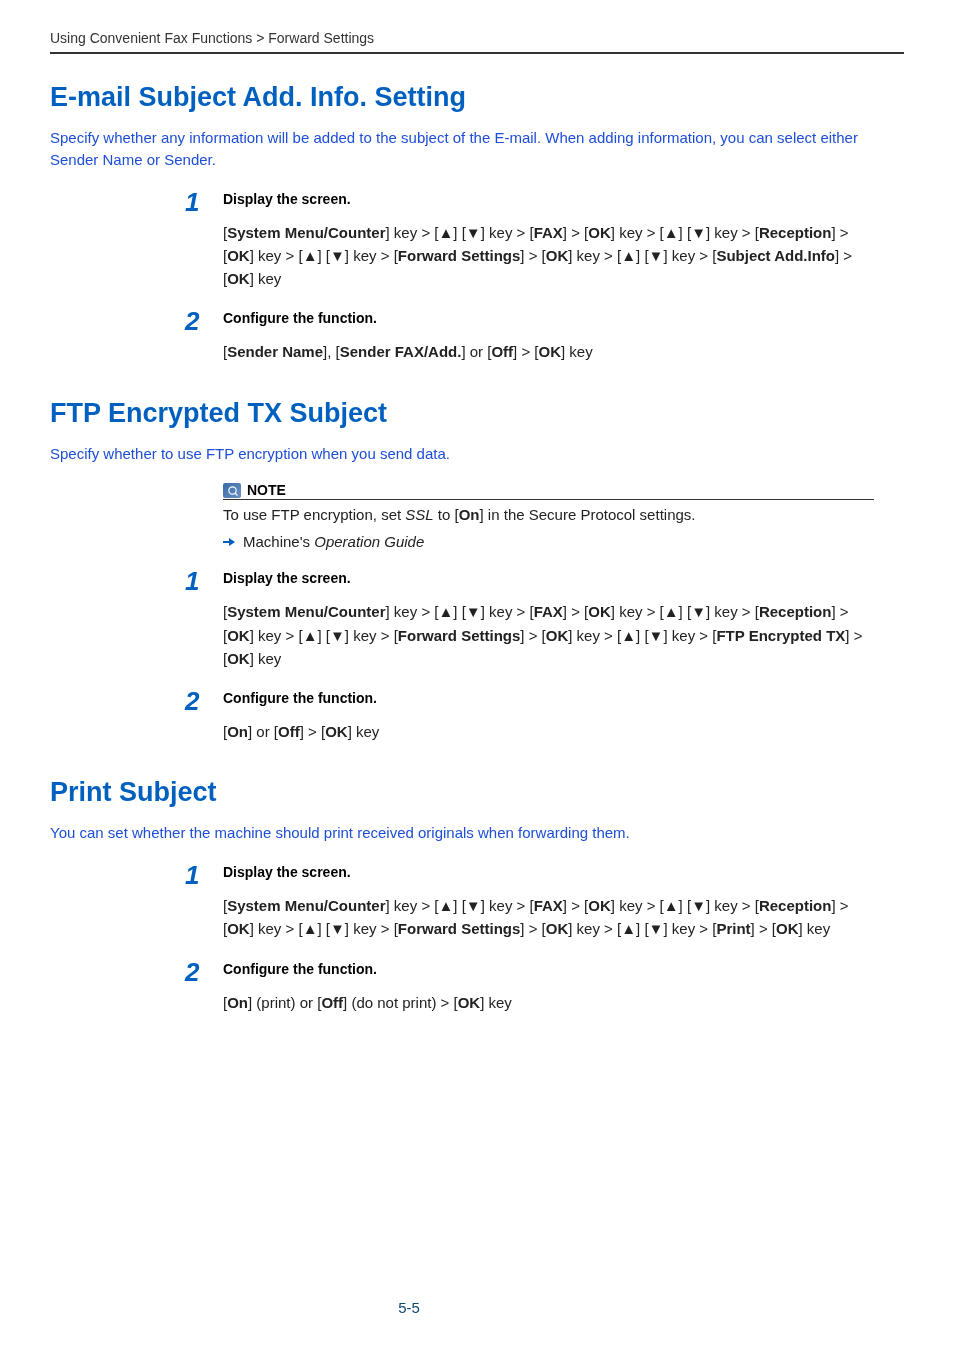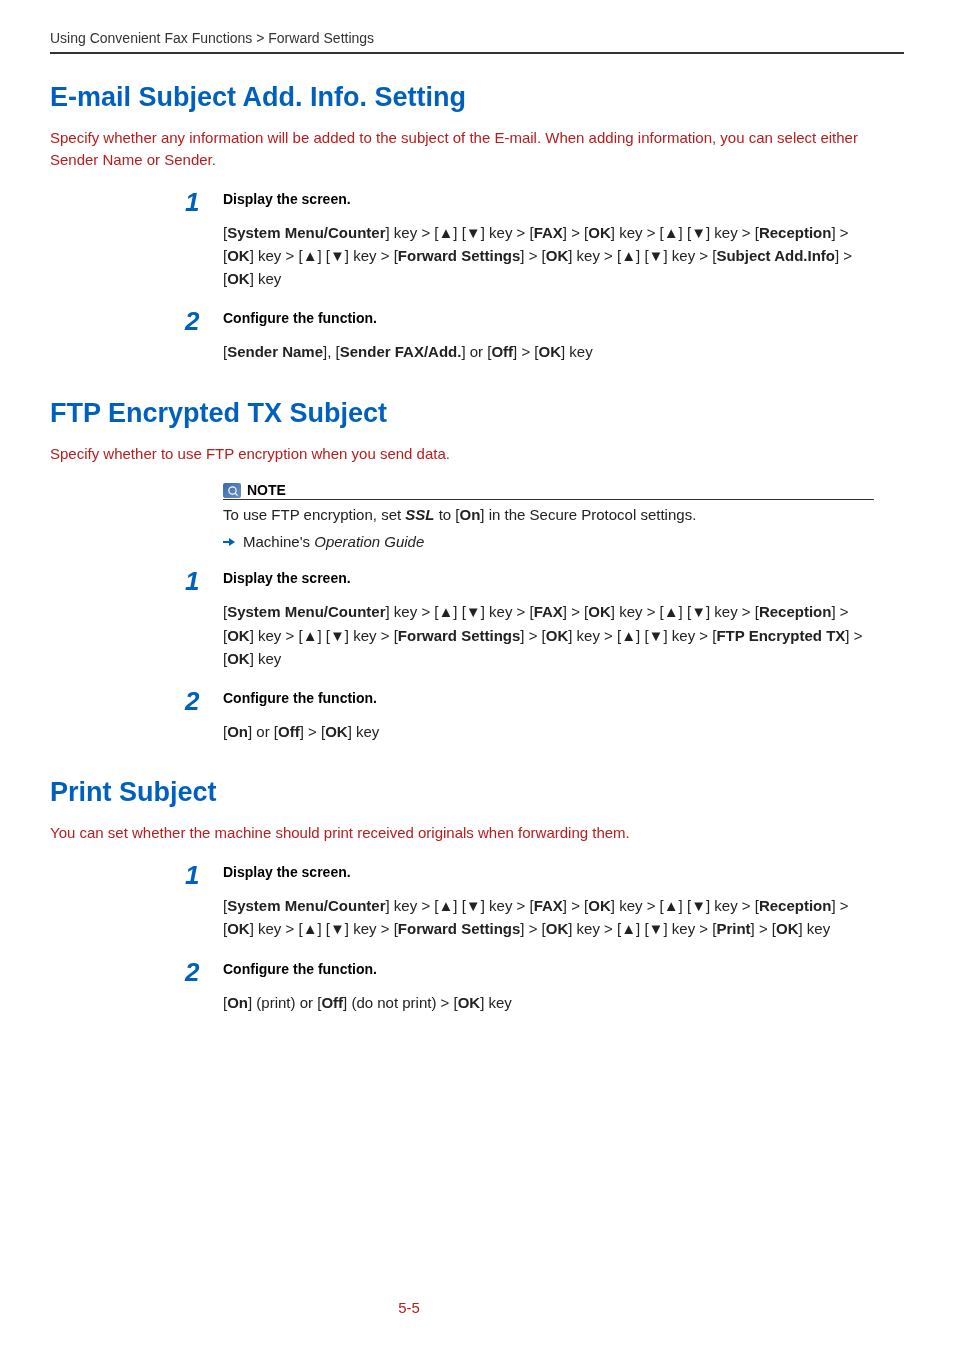--- a/index.html
+++ b/index.html
@@ -1,39 +1,39 @@
 <!DOCTYPE html>
 <html><head>
   <meta charset="utf-8">
   <style>
     * { margin: 0; padding: 0; box-sizing: border-box; }
     body { font-family: Arial, Helvetica, sans-serif; width: 954px; height: 1350px; background: #fff; color: #000; }
     .page { padding: 30px 50px 0 50px; }
     .breadcrumb { font-size: 14px; color: #333; margin-bottom: 6px; }
     .hr-top { border: none; border-top: 2px solid #333; margin-bottom: 28px; }
     .h1 { font-size: 27px; font-weight: bold; color: #0060c0; margin-bottom: 14px; }
-    .p-body { font-size: 15px; color: #b91c1c; line-height: 1.45; margin-bottom: 18px; }
+    .p-body { font-size: 15px; color: #1d4ed8; line-height: 1.45; margin-bottom: 18px; }
     .step-row { display: flex; align-items: flex-start; margin-left: 135px; margin-right: 0; margin-bottom: 6px; margin-top: 18px; }
     .step-num { font-family: Arial, Helvetica, sans-serif; font-weight: bold; font-style: italic; font-size: 26px; color: #0060c0; width: 38px; flex: 0 0 38px; line-height: 1; }
     .step-title { font-size: 14px; font-weight: bold; color: #000; padding-top: 2px; }
     .step-body { margin-left: 173px; margin-right: 30px; font-size: 15px; color: #222; line-height: 1.55; margin-bottom: 14px; }
     .step-body b { font-weight: bold; }
     .note-block { margin-left: 173px; margin-right: 30px; margin-bottom: 6px; }
     .note-head { display: flex; align-items: flex-end; gap: 6px; }
     .note-icon { width: 18px; height: 15px; background: linear-gradient(135deg, #3a6aa8, #6a92c2); display: inline-flex; align-items: center; justify-content: center; border-radius: 2px; }
     .note-icon svg { width: 11px; height: 11px; }
     .note-label { font-weight: bold; font-size: 14px; color: #000; }
     .note-underline { border: none; border-top: 1.5px solid #333; margin: 1px 0 4px 0; }
     .note-text { font-size: 15px; color: #222; line-height: 1.4; }
-    .note-text i { font-style: italic; font-weight: bold; }
+    .note-text i { font-style: italic; }
     .xref { display: flex; align-items: center; gap: 8px; margin-top: 8px; margin-left: 0; }
     .xref-arrow { width: 12px; height: 12px; display: inline-flex; align-items: center; justify-content: center; }
     .xref-text { font-size: 15px; color: #222; }
     .xref-text i { font-style: italic; }
-    .footer { position: absolute; bottom: 34px; width: 818px; text-align: center; font-size: 15px; color: #b91c1c; left: 0; }
+    .footer { position: absolute; bottom: 34px; width: 818px; text-align: center; font-size: 15px; color: #0c4a6e; left: 0; }
     .section-gap { height: 20px; }
     .rel { position: relative; }
     .tri { font-family: Arial, sans-serif; }
   </style>
 </head>
 <body>
 
 <div class="page rel">
   <div class="breadcrumb">Using Convenient Fax Functions &gt; Forward Settings</div>
   <hr class="hr-top">

